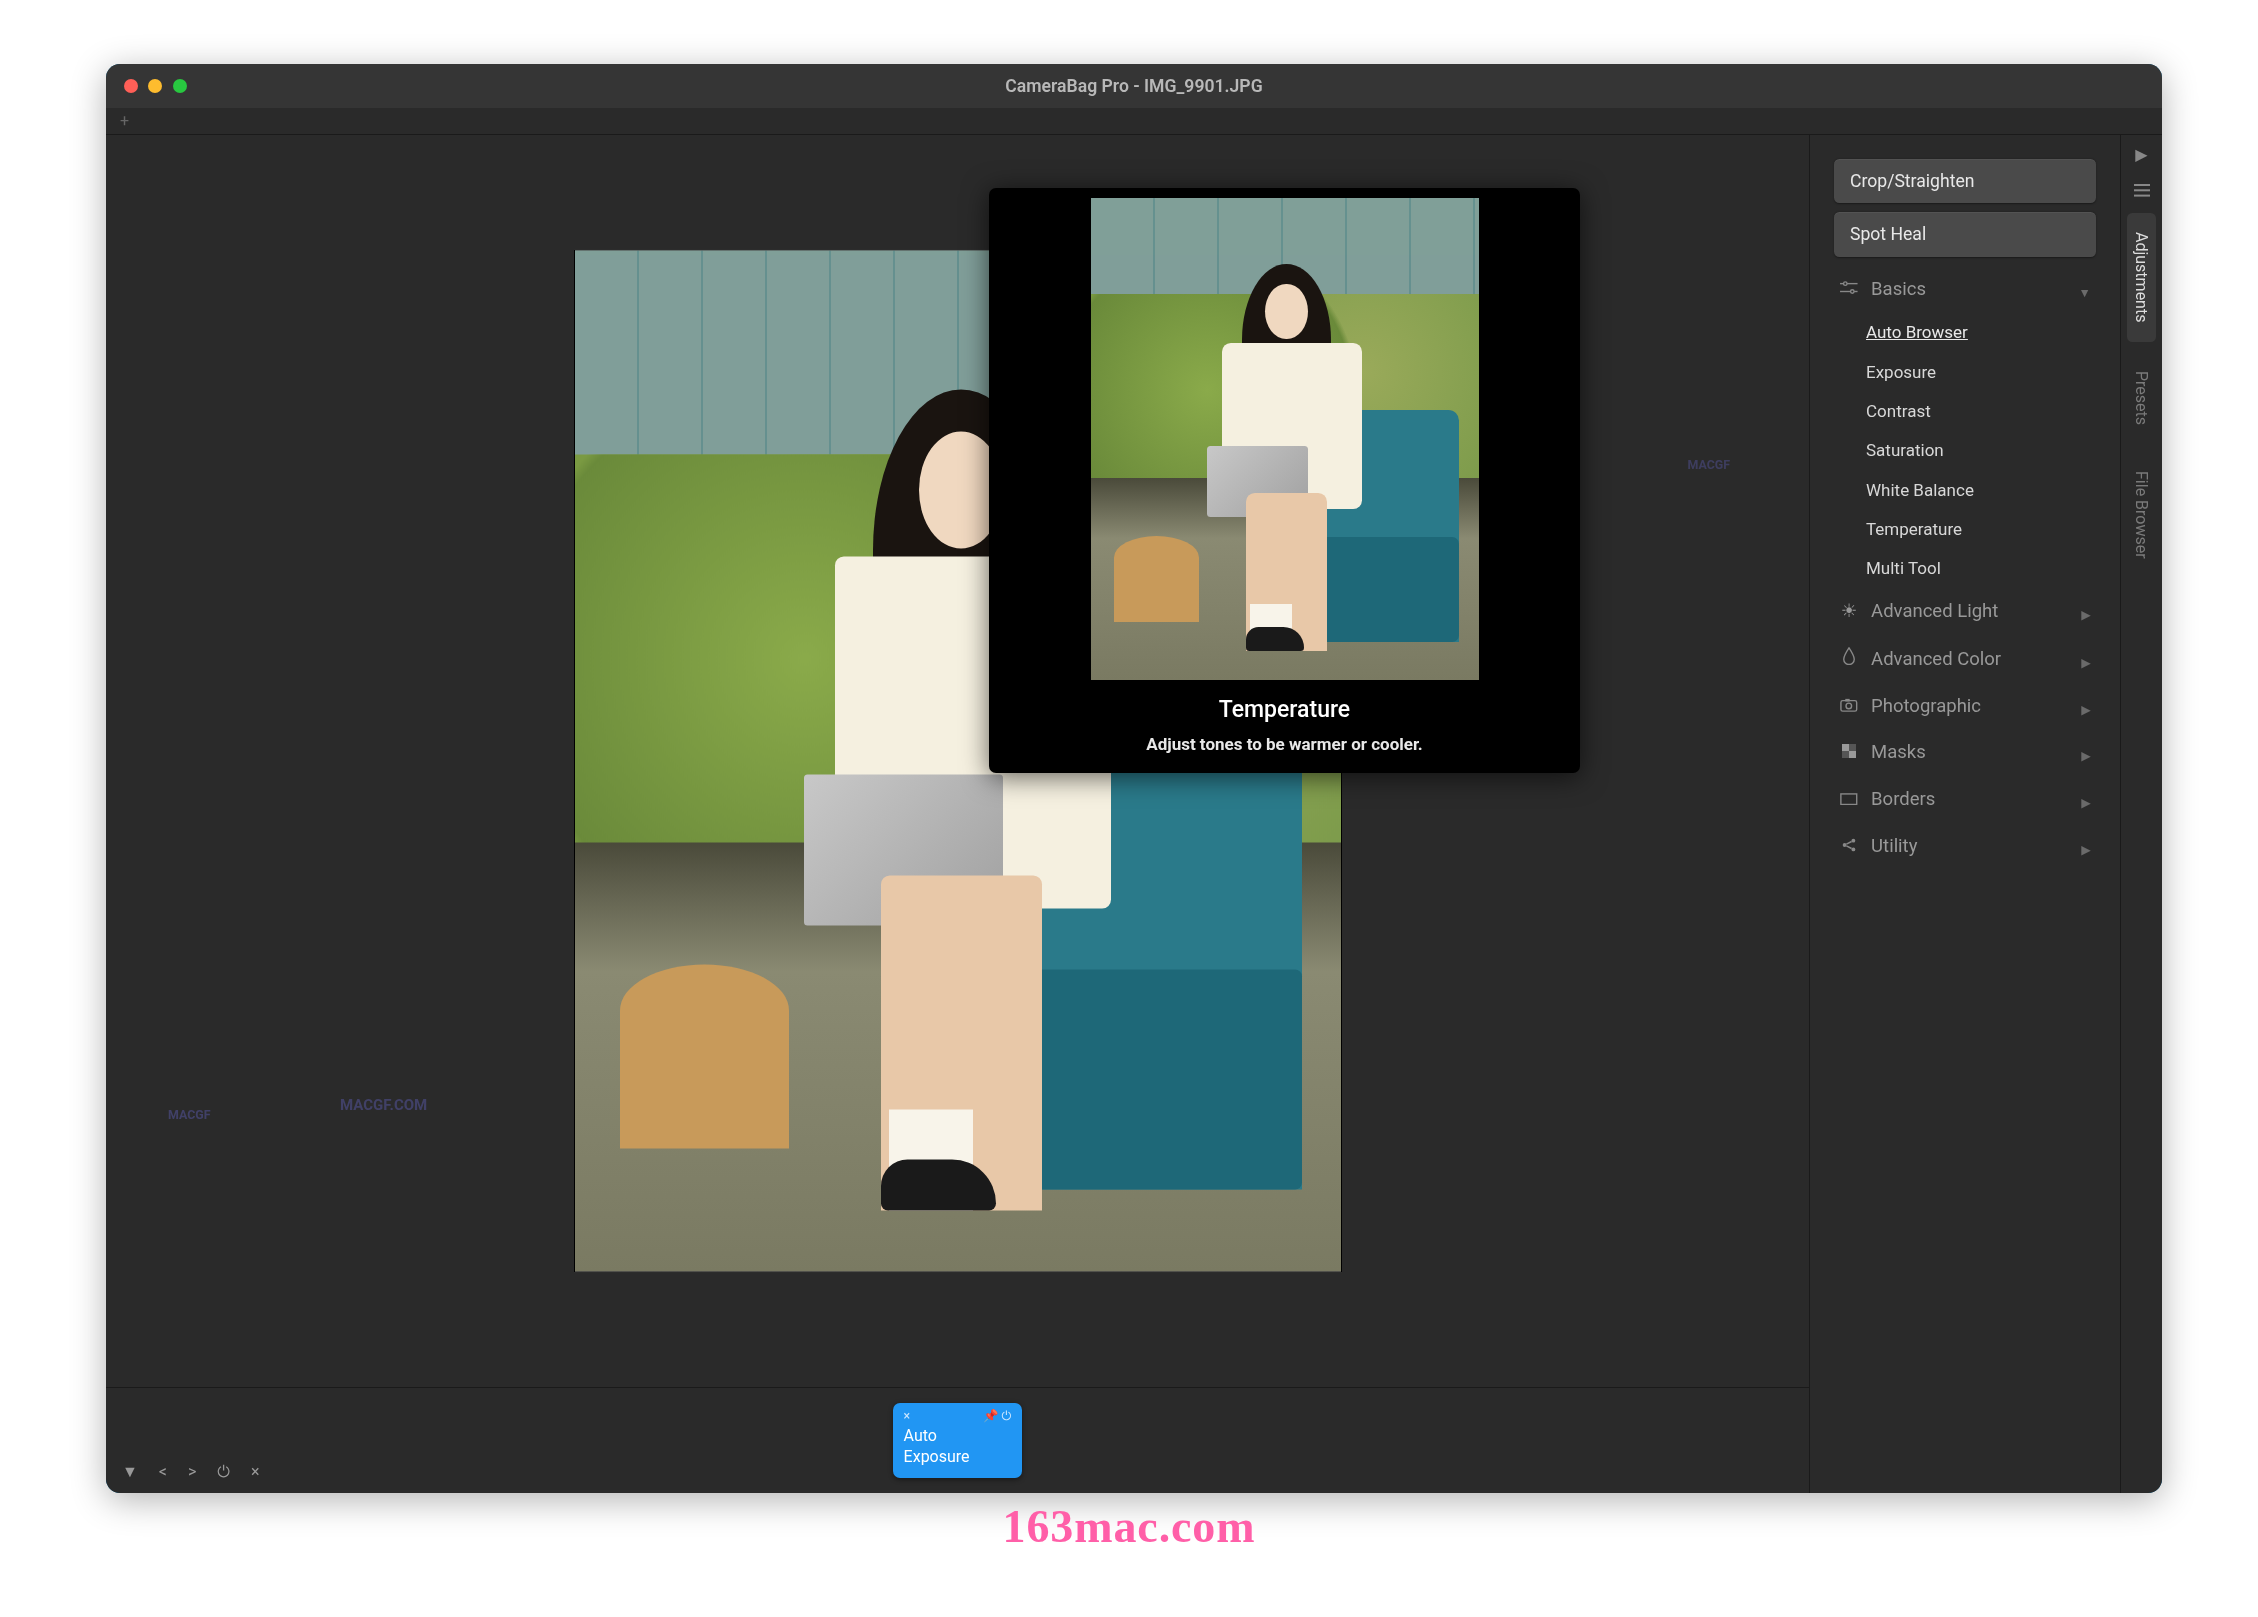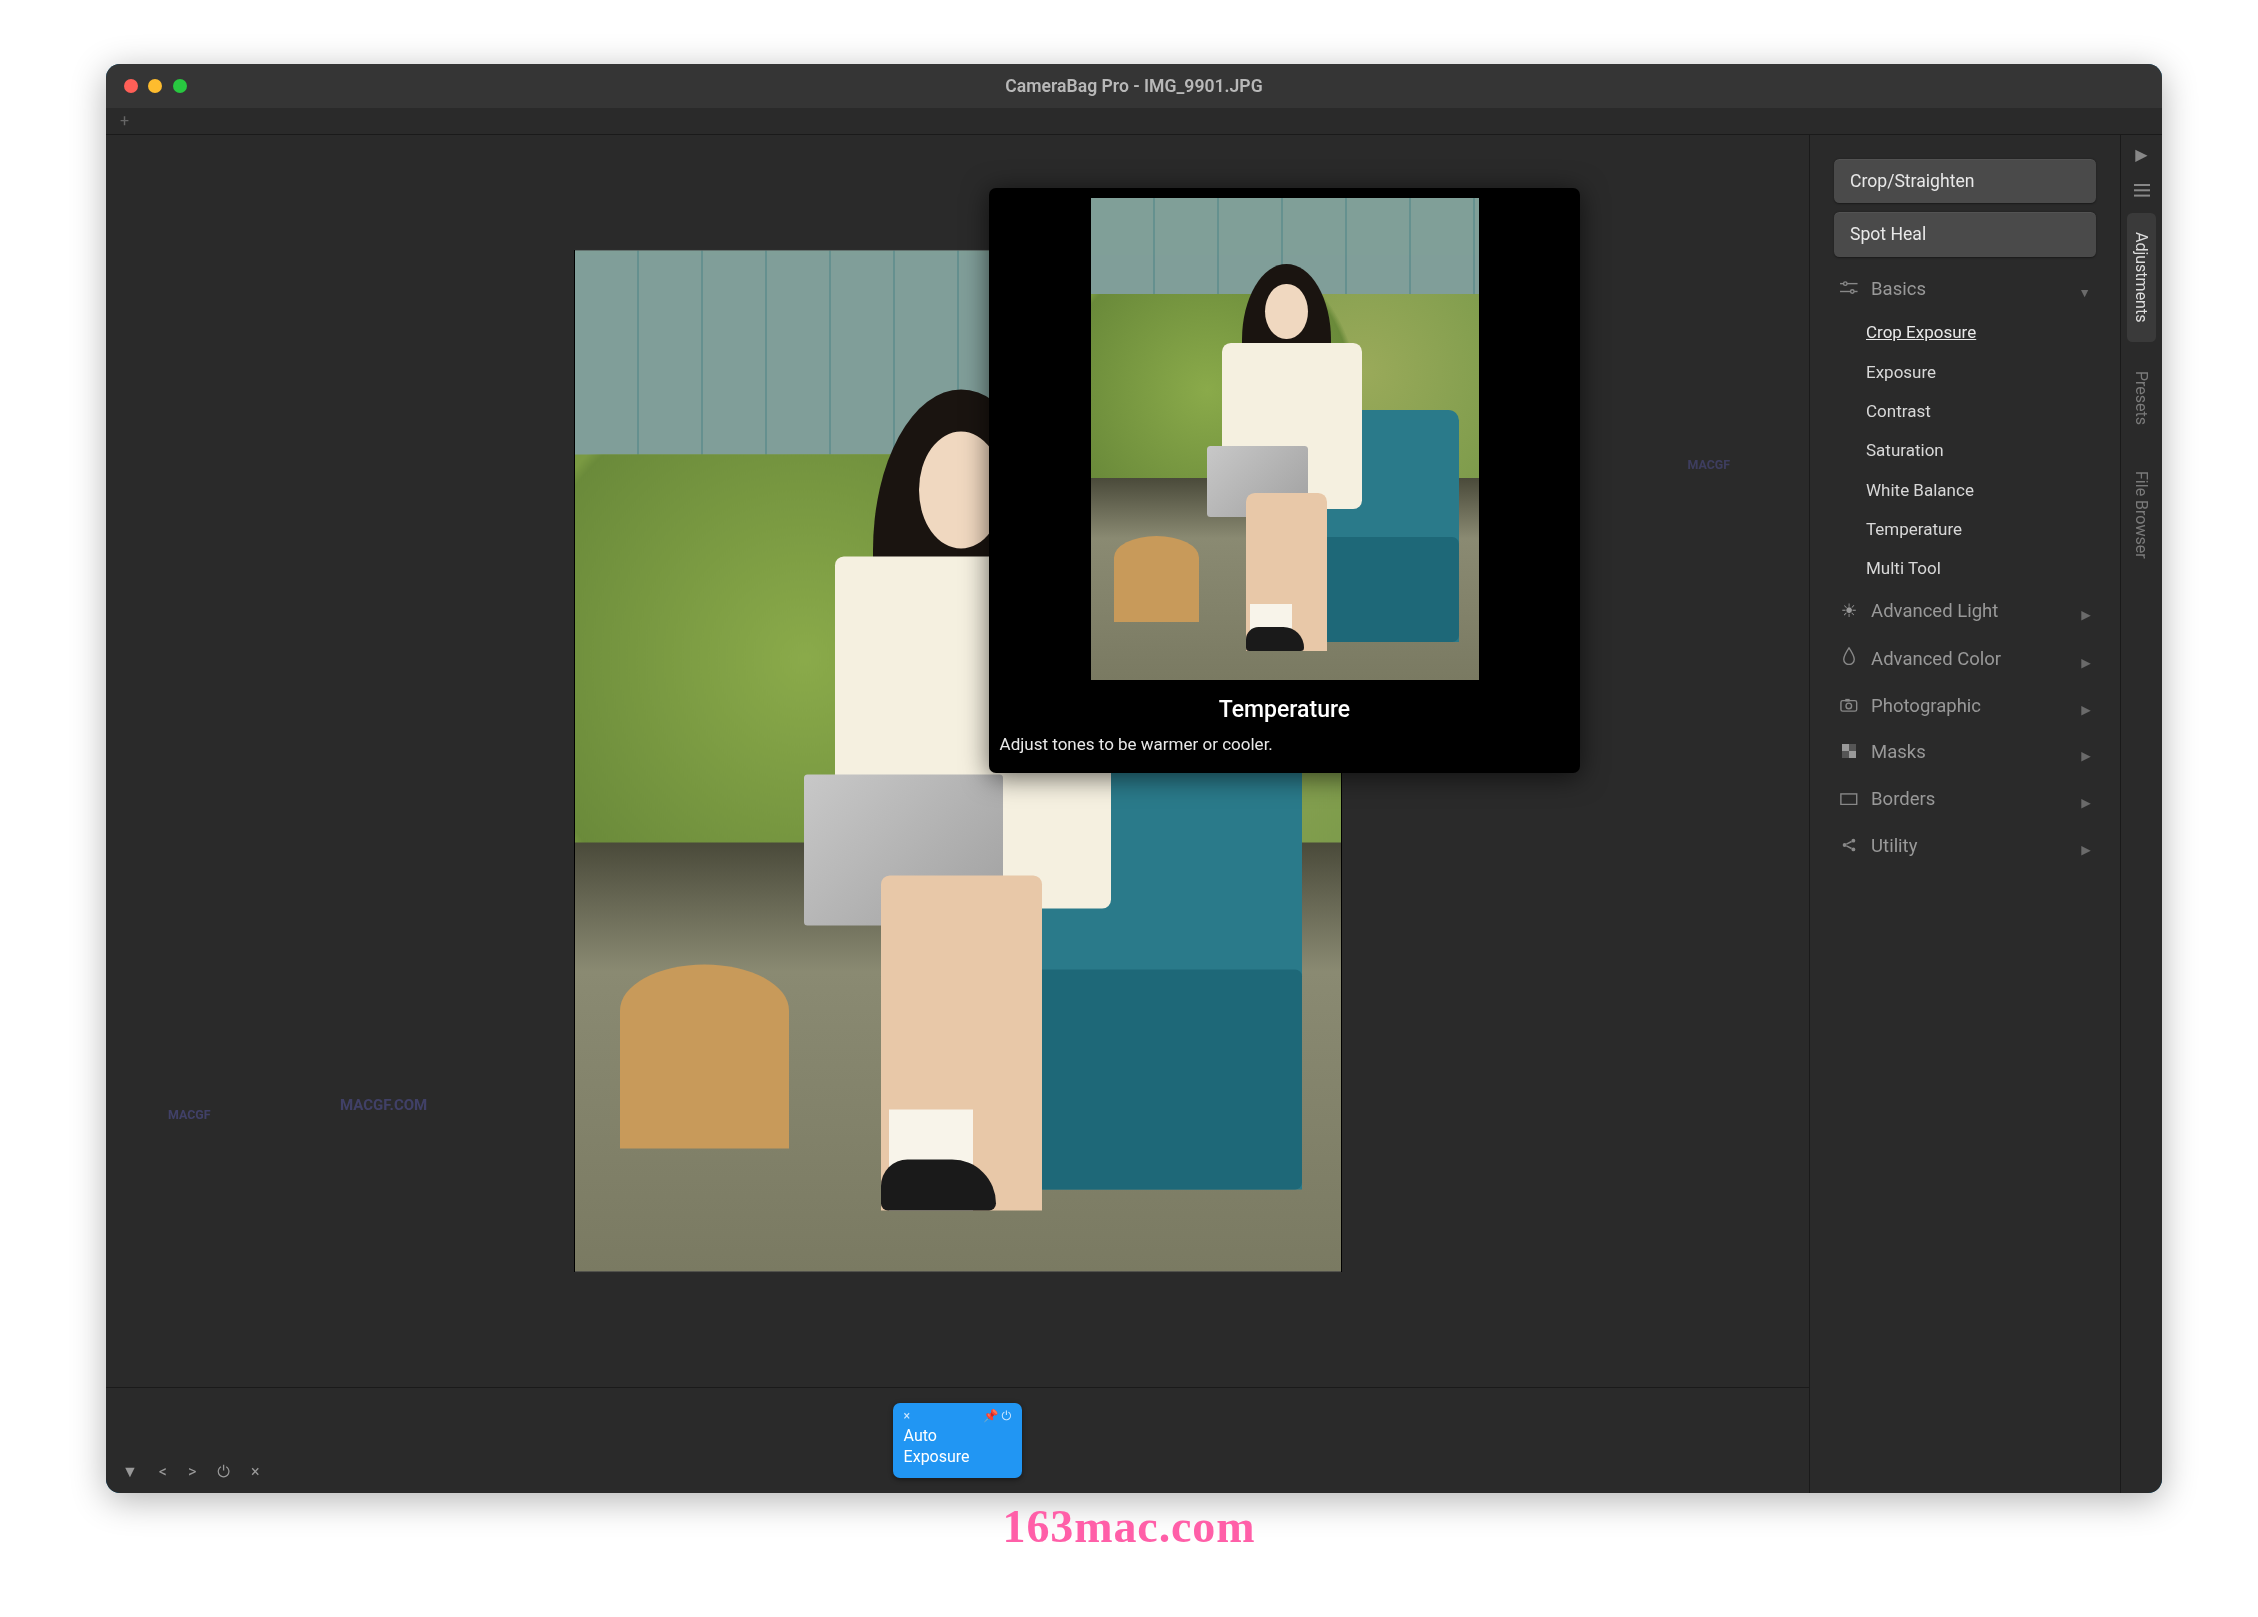--- a/index.html
+++ b/index.html
@@ -31,21 +31,21 @@
 .laptop{position:absolute;left:0;top:48%;width:52%;height:18%;background:linear-gradient(135deg,#c8c8c8,#a0a0a0);border-radius:3.5px;}
 .legs{position:absolute;left:20%;bottom:0;width:42%;height:40%;background:#e8c8a8;border-radius:8.8px 8.8px 0 0;}
 .socks{position:absolute;left:22%;bottom:0;width:22%;height:12%;background:#f8f4ea;}
 .shoes{position:absolute;left:20%;bottom:0;width:30%;height:6%;background:#1a1a1a;border-radius:26.5px 44px 7px 7px;}
 .wm1{position:absolute;left:62px;bottom:265px;color:#6a6ad8;font-size:12.4px;font-weight:700;opacity:.35;}
 .wm2{position:absolute;left:234px;bottom:273px;color:#6a6ad8;font-size:15px;font-weight:700;opacity:.35;}
 .wm3{position:absolute;right:79px;top:322px;color:#6a6ad8;font-size:12.4px;font-weight:700;opacity:.3;}
 .tooltip { position:absolute; right:229px; top:53px; width:591px; background:#000; border-radius:7px; box-shadow:0 3.5px 26.5px rgba(0,0,0,.6); padding:10.6px 10.6px 19.4px; z-index:100; }
 .tooltip-img { width:388px; height:482px; margin:0 auto; background:#888; position:relative; overflow:hidden; }
 .tooltip h3 { color:#fff; text-align:center; font-size:23px; font-weight:500; margin-top:16px; }
-.tooltip p { color:#e8e8e8; text-align:left; font-size:17px; margin-top:10.6px; }
+.tooltip p { color:#e8e8e8; text-align:center; font-size:17px; margin-top:10.6px;font-weight:bold; }
 .bottom-bar { height:106px; background:#2a2a2a; border-top:0.9px solid #1a1a1a; display:flex; align-items:center; justify-content:center; position:relative; }
 .chip { background:#2196f3; border-radius:7px; padding:5.3px 10.6px 10.6px; min-width:129px; box-shadow:0 1.8px 5.3px rgba(0,0,0,.4); }
 .chip-top { display:flex; justify-content:space-between; margin-bottom:3.5px; }
 .chip-top span { color:#cfe8ff; font-size:12.4px; }
 .chip-label { color:#fff; font-size:16px; line-height:1.3; }
 .nav-controls { position:absolute; left:16px; bottom:12.4px; display:flex; gap:21px; color:#999; font-size:16px; align-items:center; }
 .panel { width:311px; background:#2a2a2a; border-left:0.9px solid #1a1a1a; padding:24px; overflow-y:auto; }
 .btn-raised { background:#4a4a4a; color:#e8e8e8; padding:12.4px 16px; border-radius:5.3px; font-size:17.6px; margin-bottom:8.8px; cursor:pointer; box-shadow:0 0.9px 0 rgba(255,255,255,.05) inset,0 0.9px 1.8px rgba(0,0,0,.4); }
 .cat { display:flex; align-items:flex-end; gap:12.4px; padding:12.4px 5.3px; color:#999; font-size:18.5px; cursor:pointer; }
 .cat .ic { width:19.4px; text-align:center; }
@@ -160,21 +160,21 @@
                 <line x1="0" y1="3" x2="20" y2="3"></line>
                 <circle cx="6" cy="3" r="2" fill="#2a2a2a"></circle>
                 <line x1="0" y1="12" x2="20" y2="12"></line>
                 <circle cx="14" cy="12" r="2" fill="#2a2a2a"></circle>
               </g>
             </svg>
         </span>
         <span>Basics</span>
         <span class="chev">▼</span>
       </div>
-      <div class="subitem active">Crop Exposure</div>
+      <div class="subitem active">Auto Browser</div>
       <div class="subitem">Exposure</div>
       <div class="subitem">Contrast</div>
       <div class="subitem">Saturation</div>
       <div class="subitem">White Balance</div>
       <div class="subitem">Temperature</div>
       <div class="subitem">Multi Tool</div>
 
       <div class="cat">
         <span class="ic">☀</span>
         <span>Advanced Light</span>

